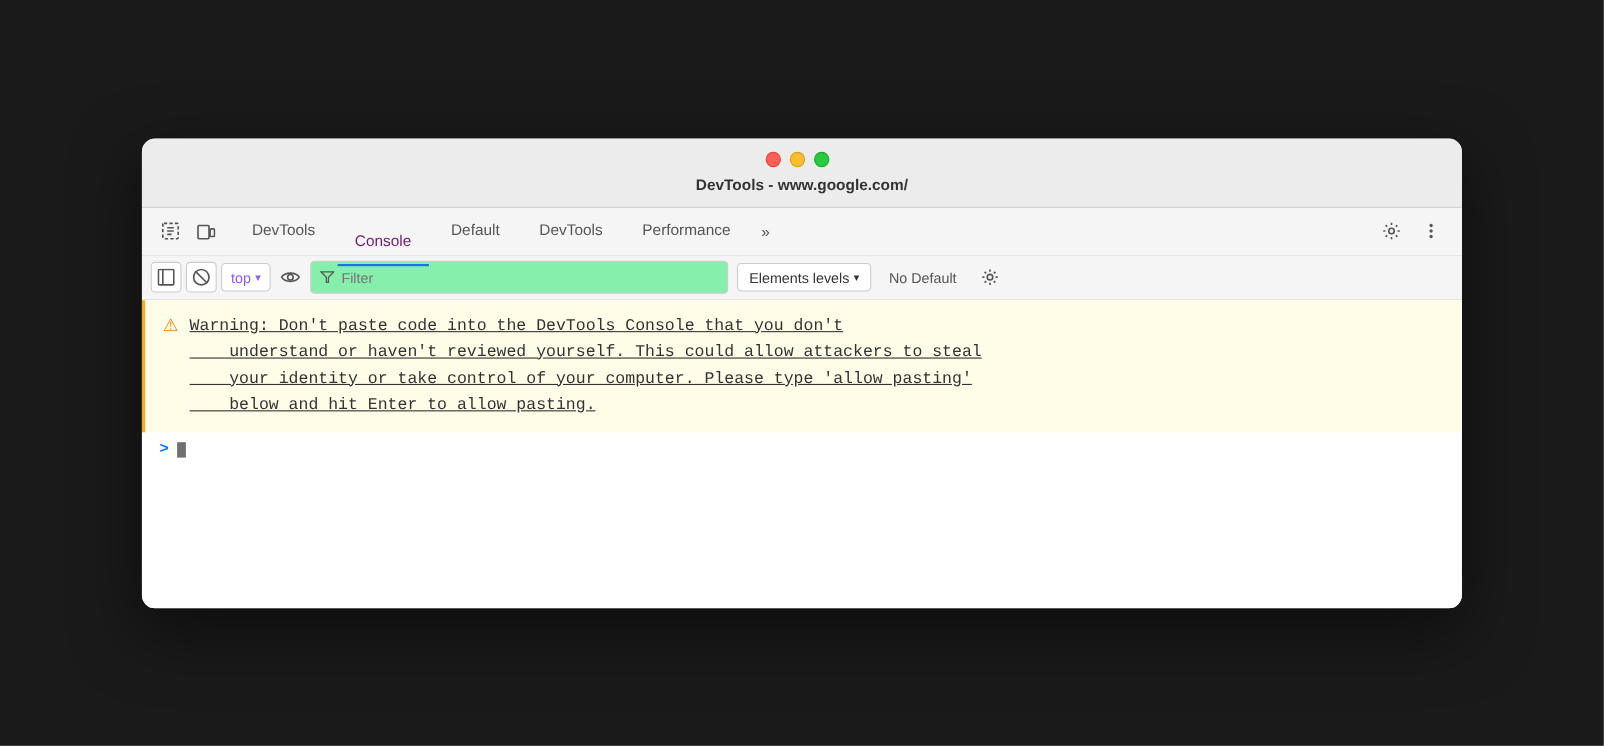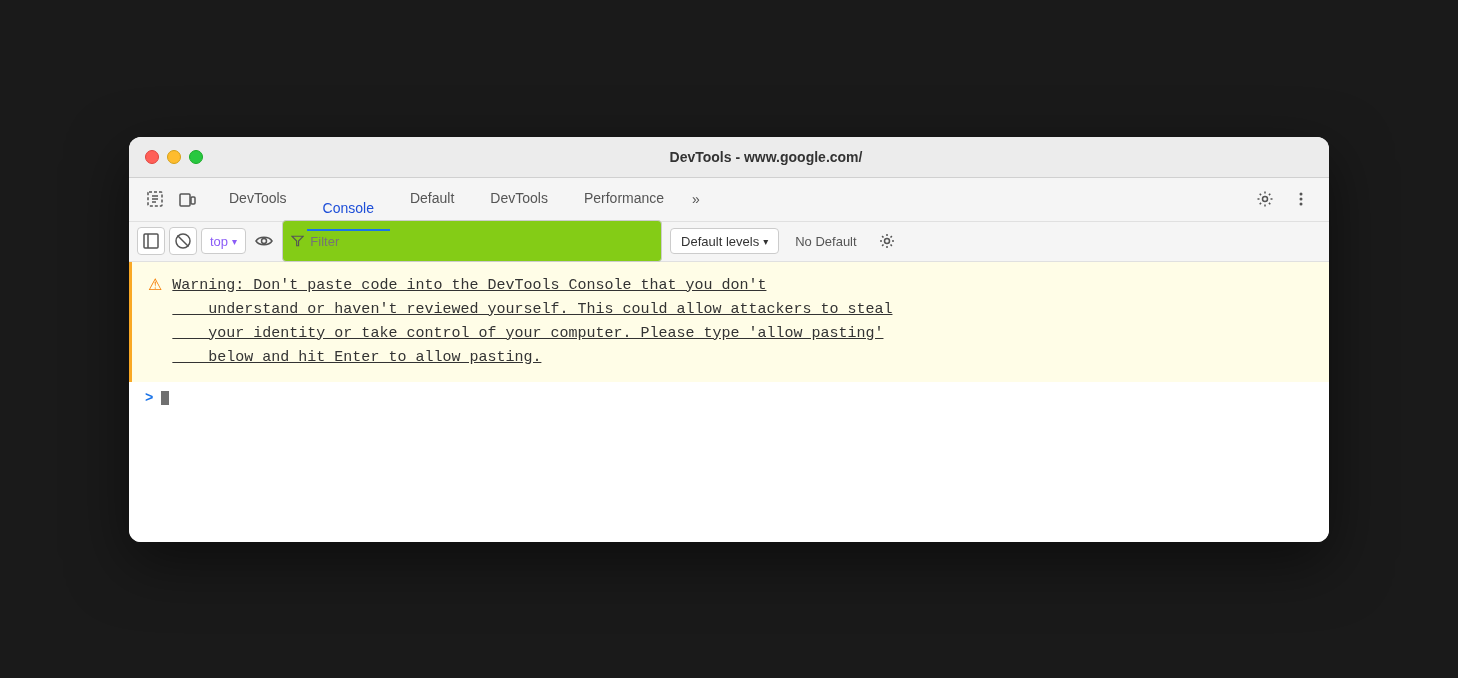--- a/index.html
+++ b/index.html
@@ -22,20 +22,21 @@
     }
 
     
     .title-bar {
       background: #ececec;
       padding: 12px 16px;
       display: flex;
       align-items: center;
       gap: 8px;
       border-bottom: 1px solid #d0d0d0;
+      flex-direction: column;
     }
     .traffic-lights {
       display: flex;
       gap: 8px;
       margin-right: 8px;
     }
     .dot {
       width: 14px;
       height: 14px;
       border-radius: 50%;
@@ -86,21 +87,21 @@
       display: flex;
       align-items: center;
       font-size: 14px;
       color: #555;
       cursor: pointer;
       white-space: nowrap;
       border-bottom: 2px solid transparent;
       position: relative;
     }
     .tab.active {
-      color: #1d4ed8;
+      color: #701a75;
       border-bottom: 2px solid #1a73e8;
       margin-top: 20px;
     }
     .tabs-right {
       margin-left: auto;
       display: flex;
       align-items: center;
       gap: 4px;
     }
     .icon-btn {
@@ -164,23 +165,23 @@
       color: #555;
       font-size: 16px;
       border: none;
       background: transparent;
     }
     .filter-box {
       display: flex;
       align-items: center;
       border: 1px solid #ccc;
       border-radius: 4px;
-      background: #84cc16;
+      background: #86efac;
       padding: 2px 8px;
-      height: 42px;
+      height: 30px;
       gap: 6px;
       flex: 1;
       max-width: 380px;
     }
     .filter-box input {
       border: none;
       outline: none;
       font-size: 13px;
       color: #555;
       background: transparent;
@@ -376,21 +377,21 @@
     </button>
 
     <div class="filter-box">
       <svg width="14" height="14" viewBox="0 0 14 14" fill="none">
         <path d="M1 2 L6 7 L6 12 L8 12 L8 7 L13 2 Z" stroke="#555" stroke-width="1.2" fill="none"></path>
       </svg>
       <input type="text" placeholder="Filter" style="">
     </div>
 
     <div class="default-levels">
-      <span>Default levels</span>
+      <span>Elements levels</span>
       <span style="font-size:10px;">▾</span>
     </div>
 
     <div class="no-issues">
       <span>No Default</span>
     </div>
 
     <button class="settings-btn">
       <svg width="16" height="16" viewBox="0 0 16 16" fill="none">
         <circle cx="8" cy="8" r="2.5" stroke="#555" stroke-width="1.5" fill="none"></circle>

